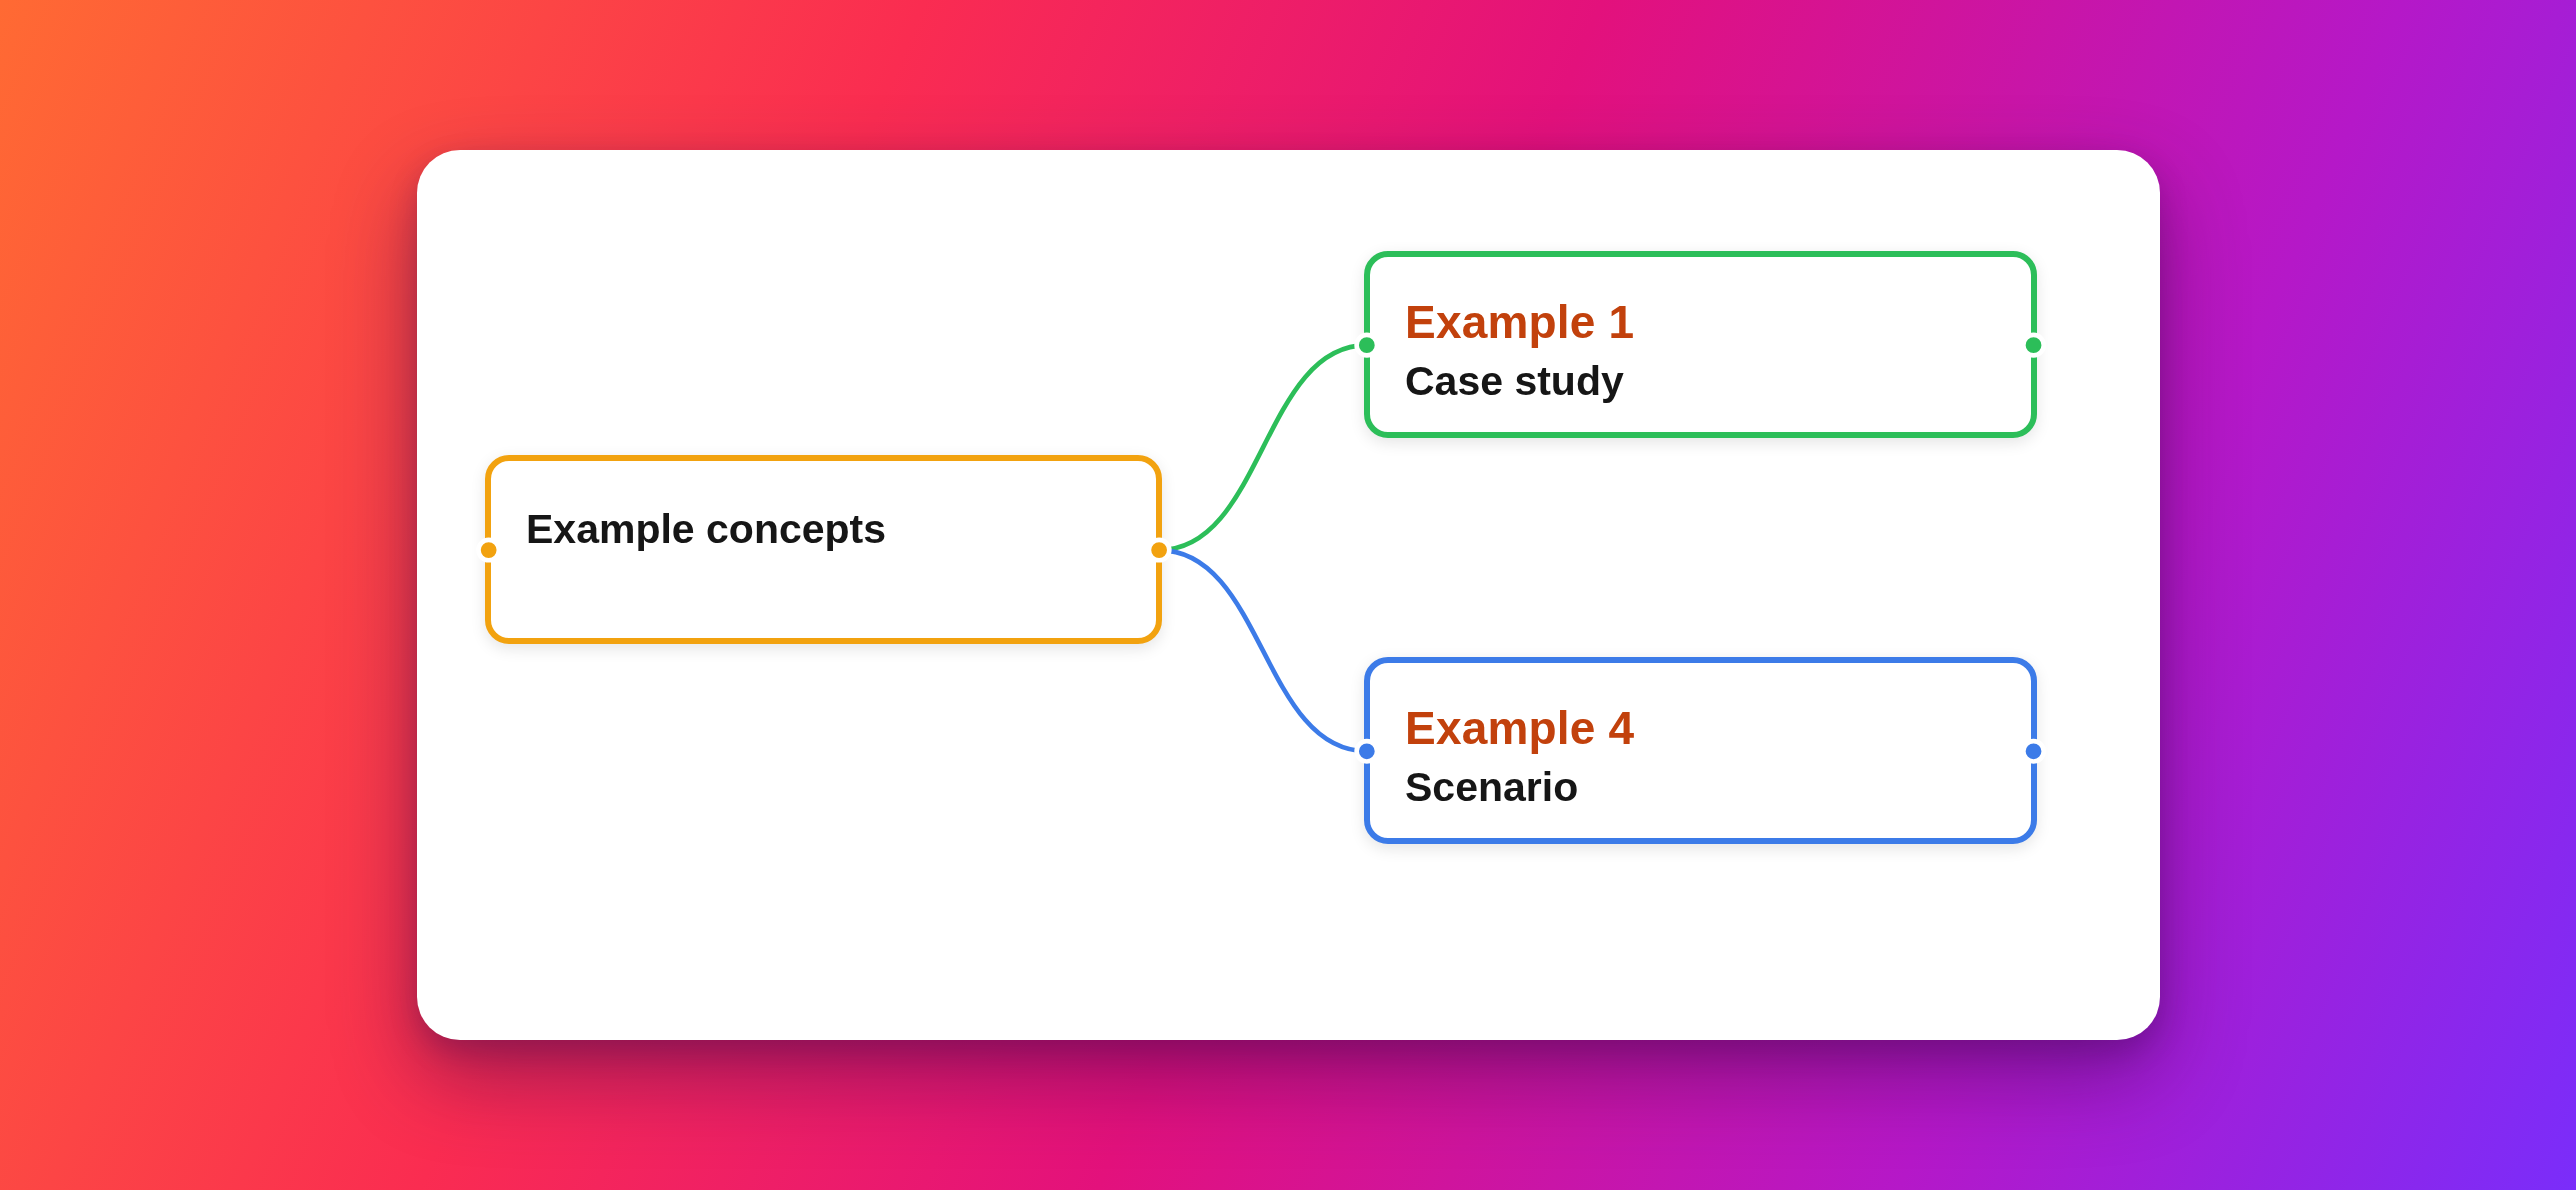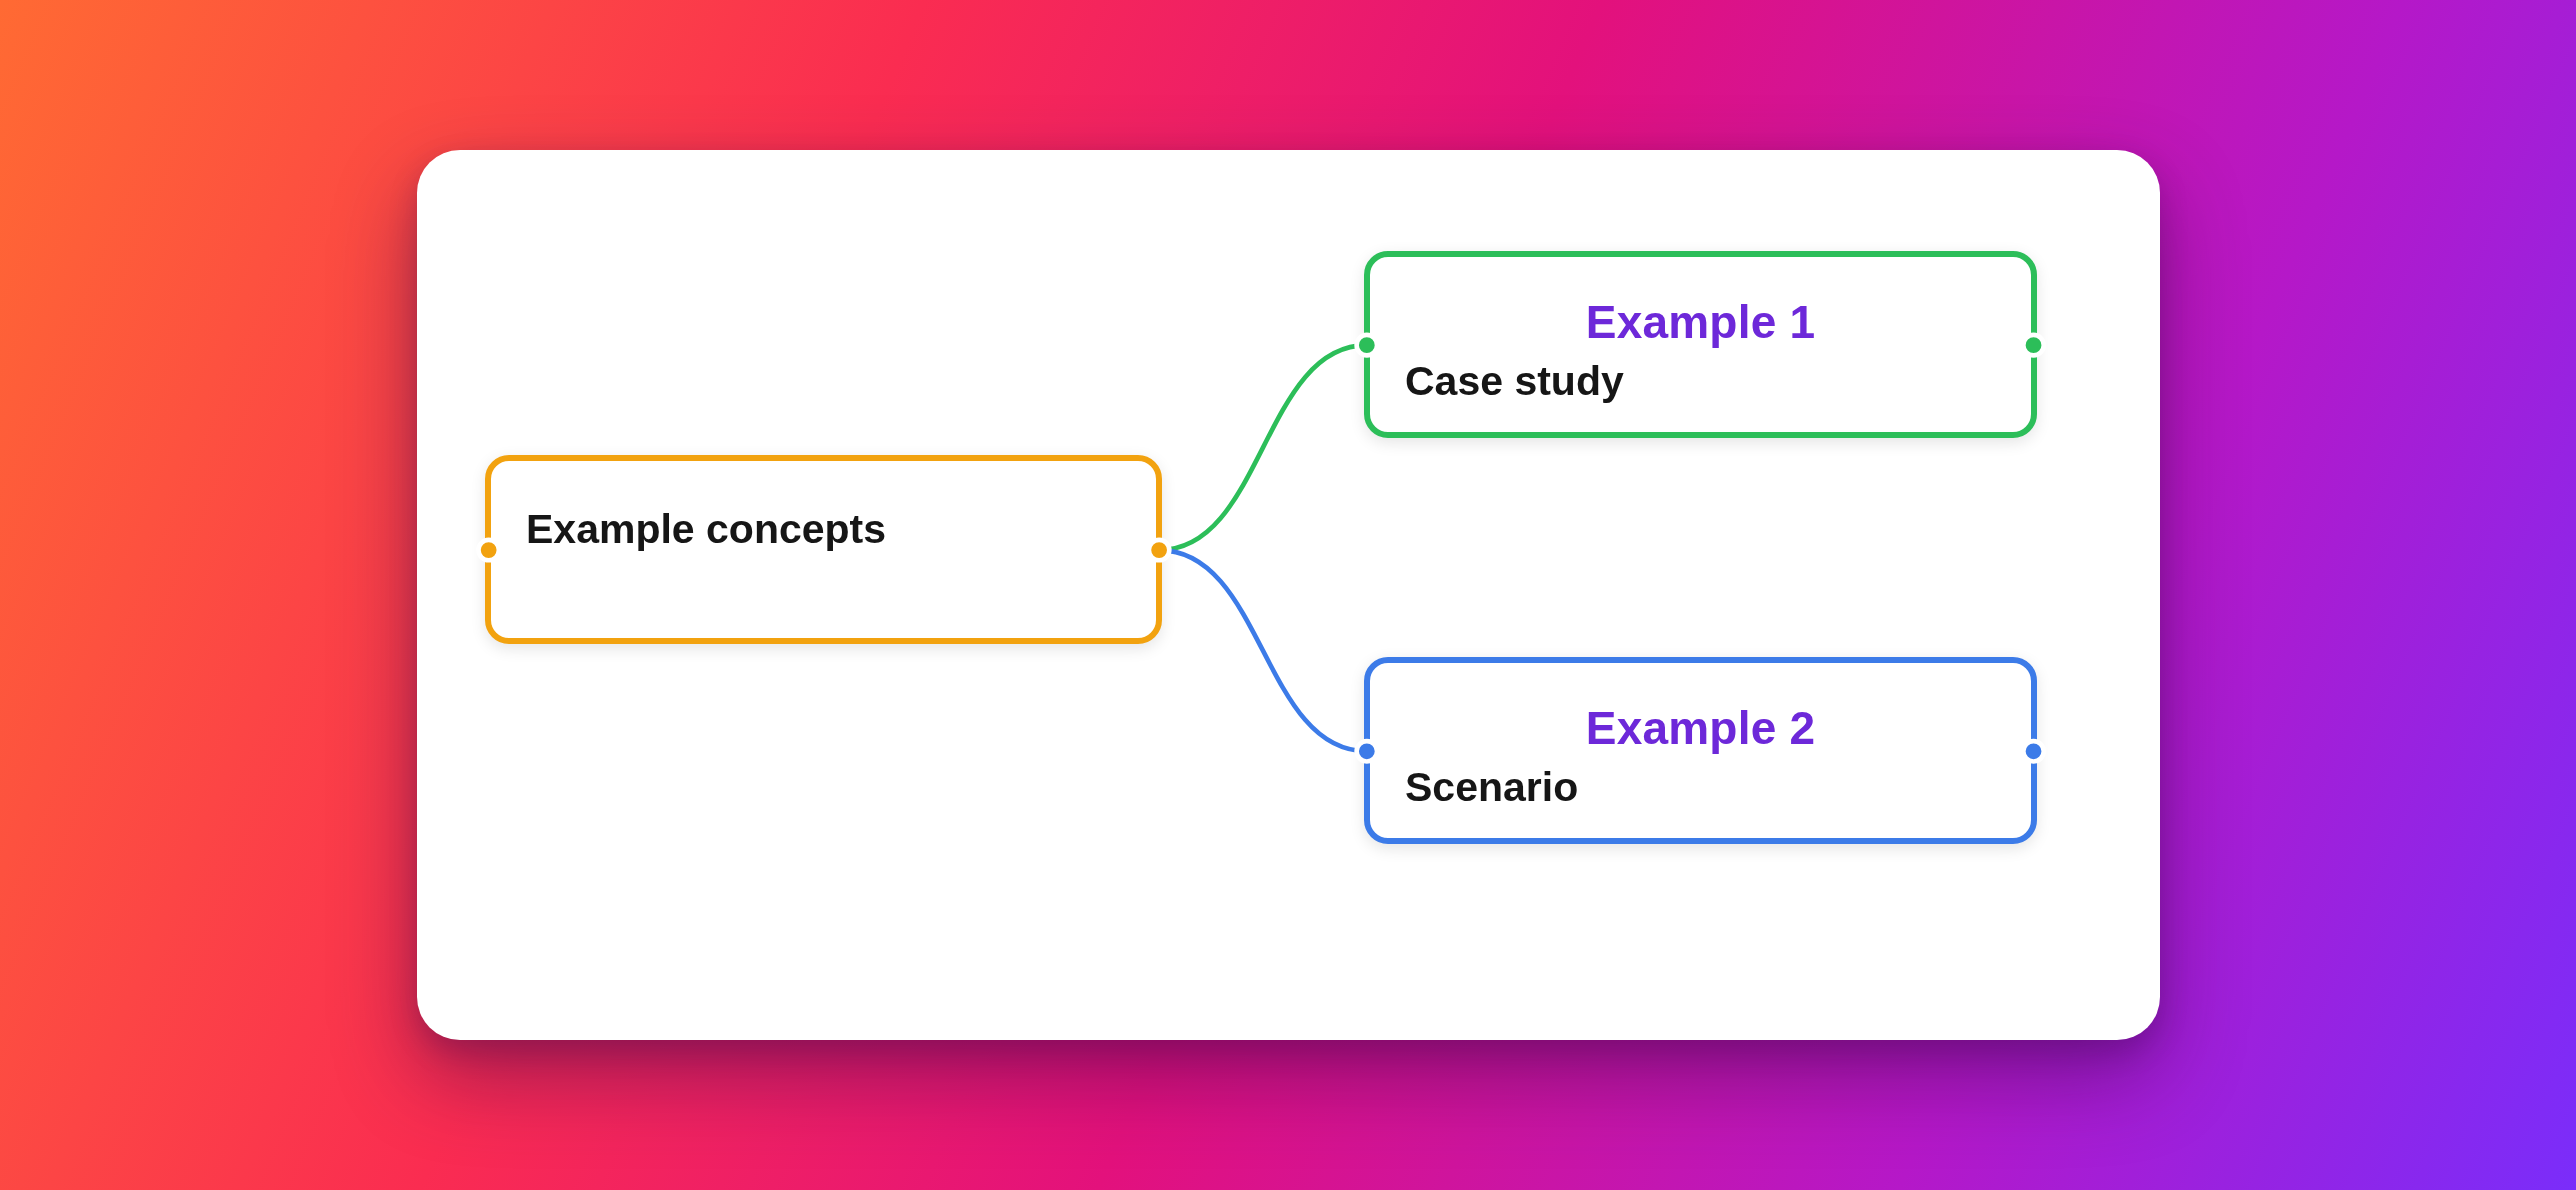--- a/index.html
+++ b/index.html
@@ -59,23 +59,22 @@
 
   .node--root  { left: 485px;  top: 455px; border-color: #F2A20F; }
   .node--child1 { left: 1364px; top: 251px; width: 673px; height: 187px; border-color: #2CBE59; }
   .node--child2 { left: 1364px; top: 657px; width: 673px; height: 187px; border-color: #3C7BE8; }
 
   .node-title {
     display: block;
     font-size: 46px;
     line-height: 56px;
     font-weight: bold;
-    color: #6d28d9;
+    color: #c2410c;
     letter-spacing: 0.2px;
-    text-align: center;
   }
 
   .node-subtitle {
     display: block;
     margin-top: 5.6px;
     font-size: 41px;
     line-height: 51px;
     font-weight: 700;
     color: #161616;
   }
@@ -104,21 +103,21 @@
 <div class="node node--root">
   <span class="node-subtitle">Example concepts</span>
 </div>
 
 <div class="node node--child1">
   <span class="node-title">Example 1</span>
   <span class="node-subtitle">Case study</span>
 </div>
 
 <div class="node node--child2">
-  <span class="node-title">Example 2</span>
+  <span class="node-title">Example 4</span>
   <span class="node-subtitle">Scenario</span>
 </div>
 
 <svg class="edges-layer" viewBox="0 0 2778 1284" xmlns="http://www.w3.org/2000/svg">
   <circle class="handle handle--orange" cx="527" cy="593" r="11"></circle>
   <circle class="handle handle--orange" cx="1250" cy="593" r="11"></circle>
   <circle class="handle handle--green" cx="1474" cy="372" r="11"></circle>
   <circle class="handle handle--green" cx="2193" cy="372" r="11"></circle>
   <circle class="handle handle--blue" cx="1474" cy="810" r="11"></circle>
   <circle class="handle handle--blue" cx="2193" cy="810" r="11"></circle>

